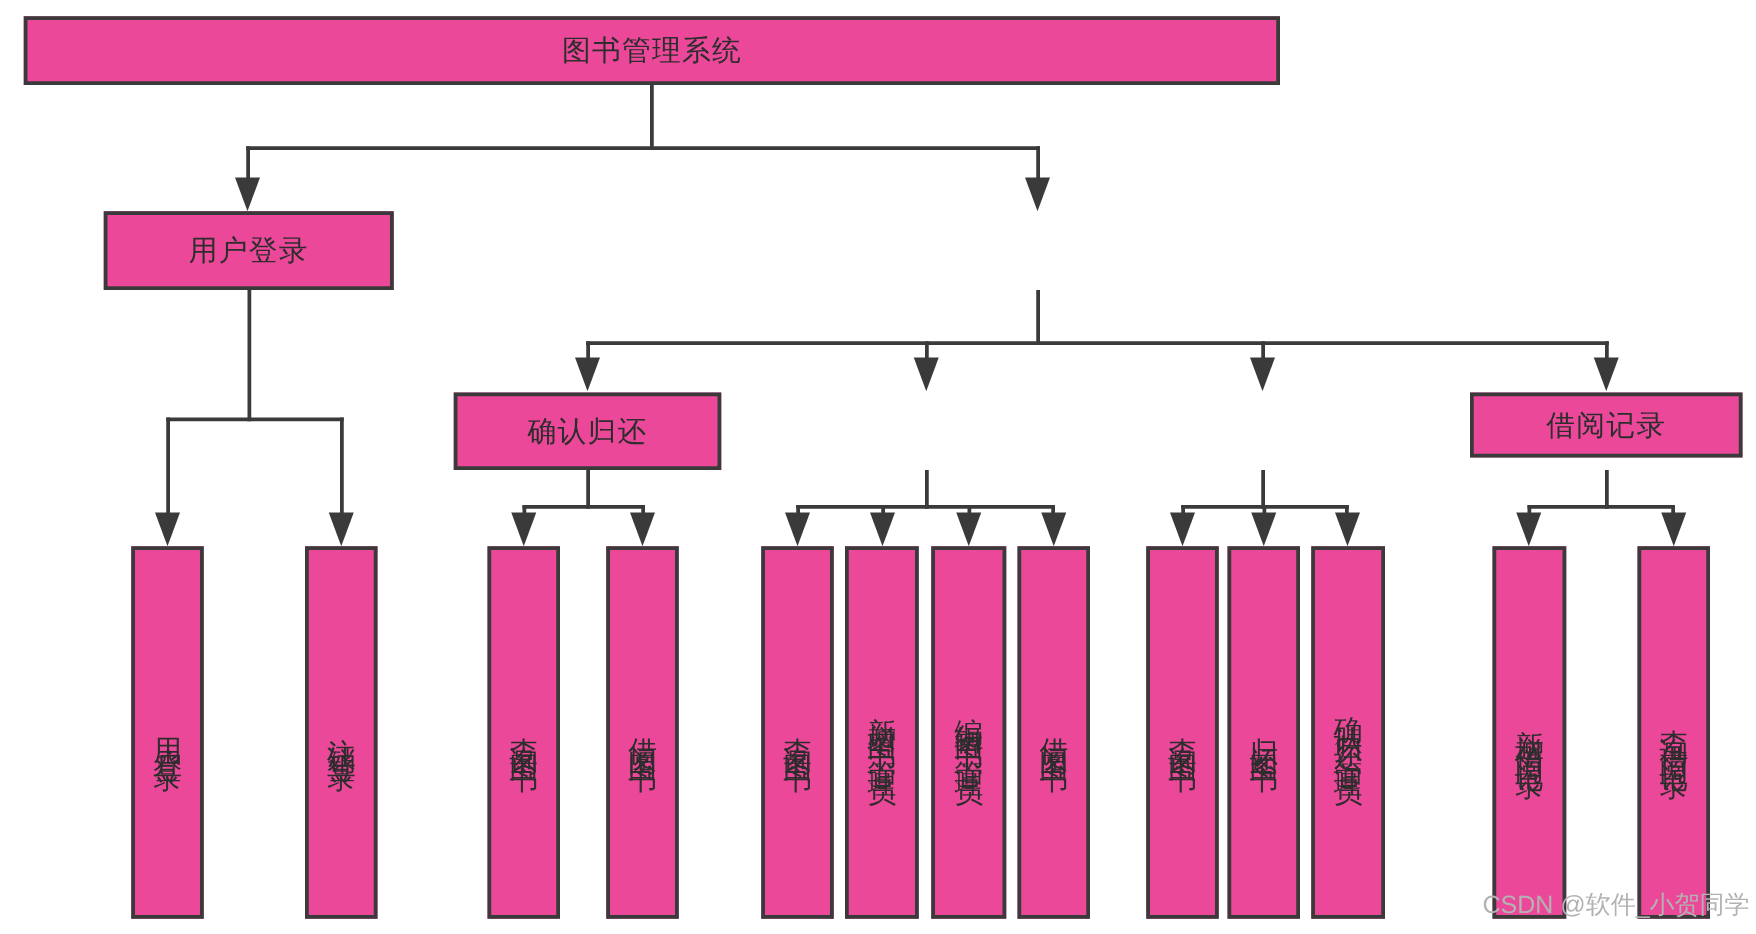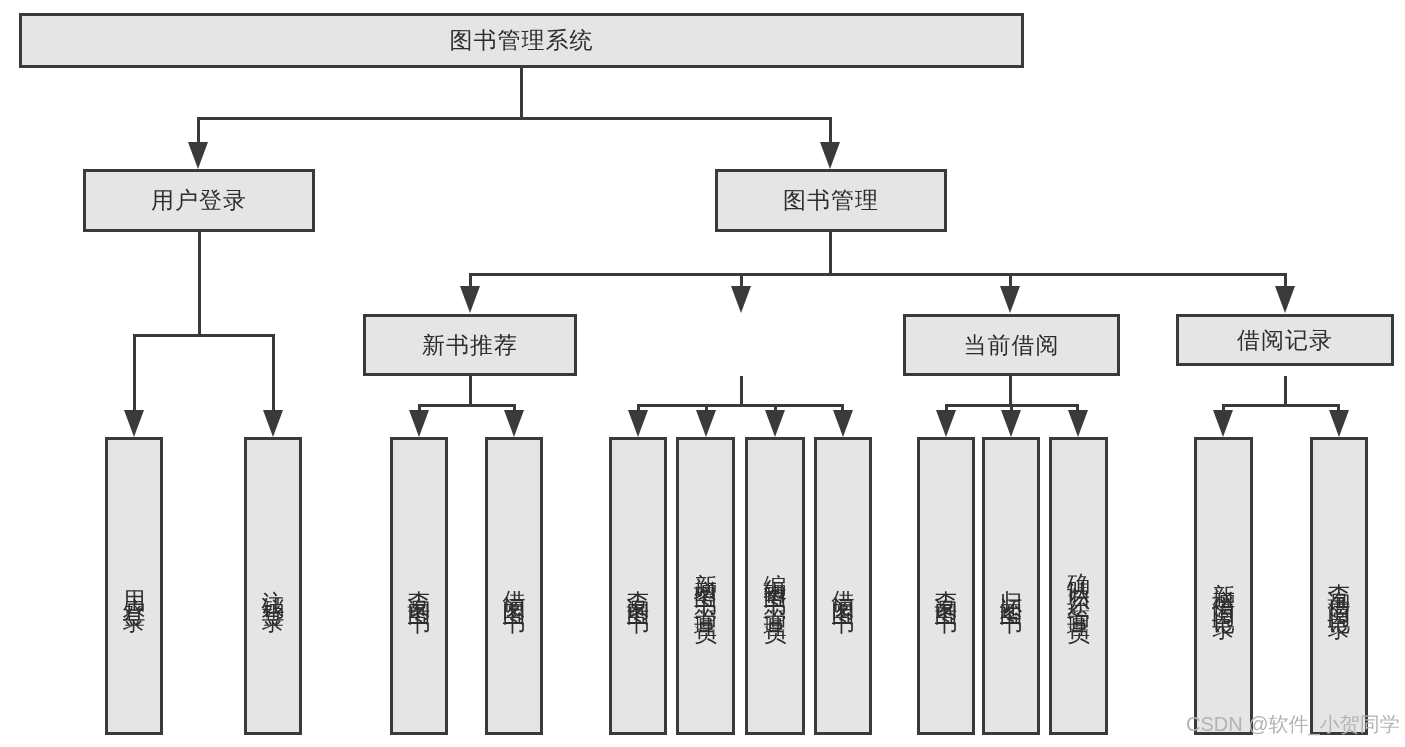--- a/index.html
+++ b/index.html
@@ -11,21 +11,21 @@
   .canvas{
     position:relative;
     width:1405px;height:747px;
     background:#ffffff;
     overflow:hidden;
   }
   .box{
     position:absolute;
     box-sizing:border-box;
     border:3px solid var(--line);
-    background:#e5e5e5;
+    background:#ec4899;
     display:flex;
     align-items:center;
     justify-content:center;
     color:var(--text);
   }
   .hbox{
     font-size:23px;
     letter-spacing:1px;
     white-space:nowrap;
   }
@@ -119,26 +119,24 @@
   <div class="line" style="left:1222px;top:404px;width:118px;height:3px"></div>
   <div class="line" style="left:1222px;top:404px;width:3px;height:12px"></div>
   <div class="line" style="left:1337px;top:404px;width:3px;height:12px"></div>
   <div class="arrow" style="left:1213px;top:410px"></div>
   <div class="arrow" style="left:1329px;top:410px"></div>
 
   <div class="box hbox" style="left:19px;top:13px;width:1005px;height:55px">图书管理系统</div>
 
   <div class="box hbox" style="left:83px;top:169px;width:232px;height:63px">用户登录</div>
 
-  <div class="box hbox" style="left:715px;top:169px;width:232px;height:63px">图书管理</div>
 
-  <div class="box hbox" style="left:363px;top:314px;width:214px;height:62px">新书推荐</div>
+  <div class="box hbox" style="left:363px;top:314px;width:214px;height:62px">确认归还</div>
 
 
-  <div class="box hbox" style="left:903px;top:314px;width:217px;height:62px">当前借阅</div>
 
   <div class="box hbox" style="left:1176px;top:314px;width:218px;height:52px">借阅记录</div>
 
   <div class="box vbox" style="left:105px;top:437px;width:58px;height:298px">用户登录</div>
 
   <div class="box vbox" style="left:244px;top:437px;width:58px;height:298px">注销登录</div>
 
   <div class="box vbox" style="left:390px;top:437px;width:58px;height:298px">查询图书</div>
 
   <div class="box vbox" style="left:485px;top:437px;width:58px;height:298px">借阅图书</div>

